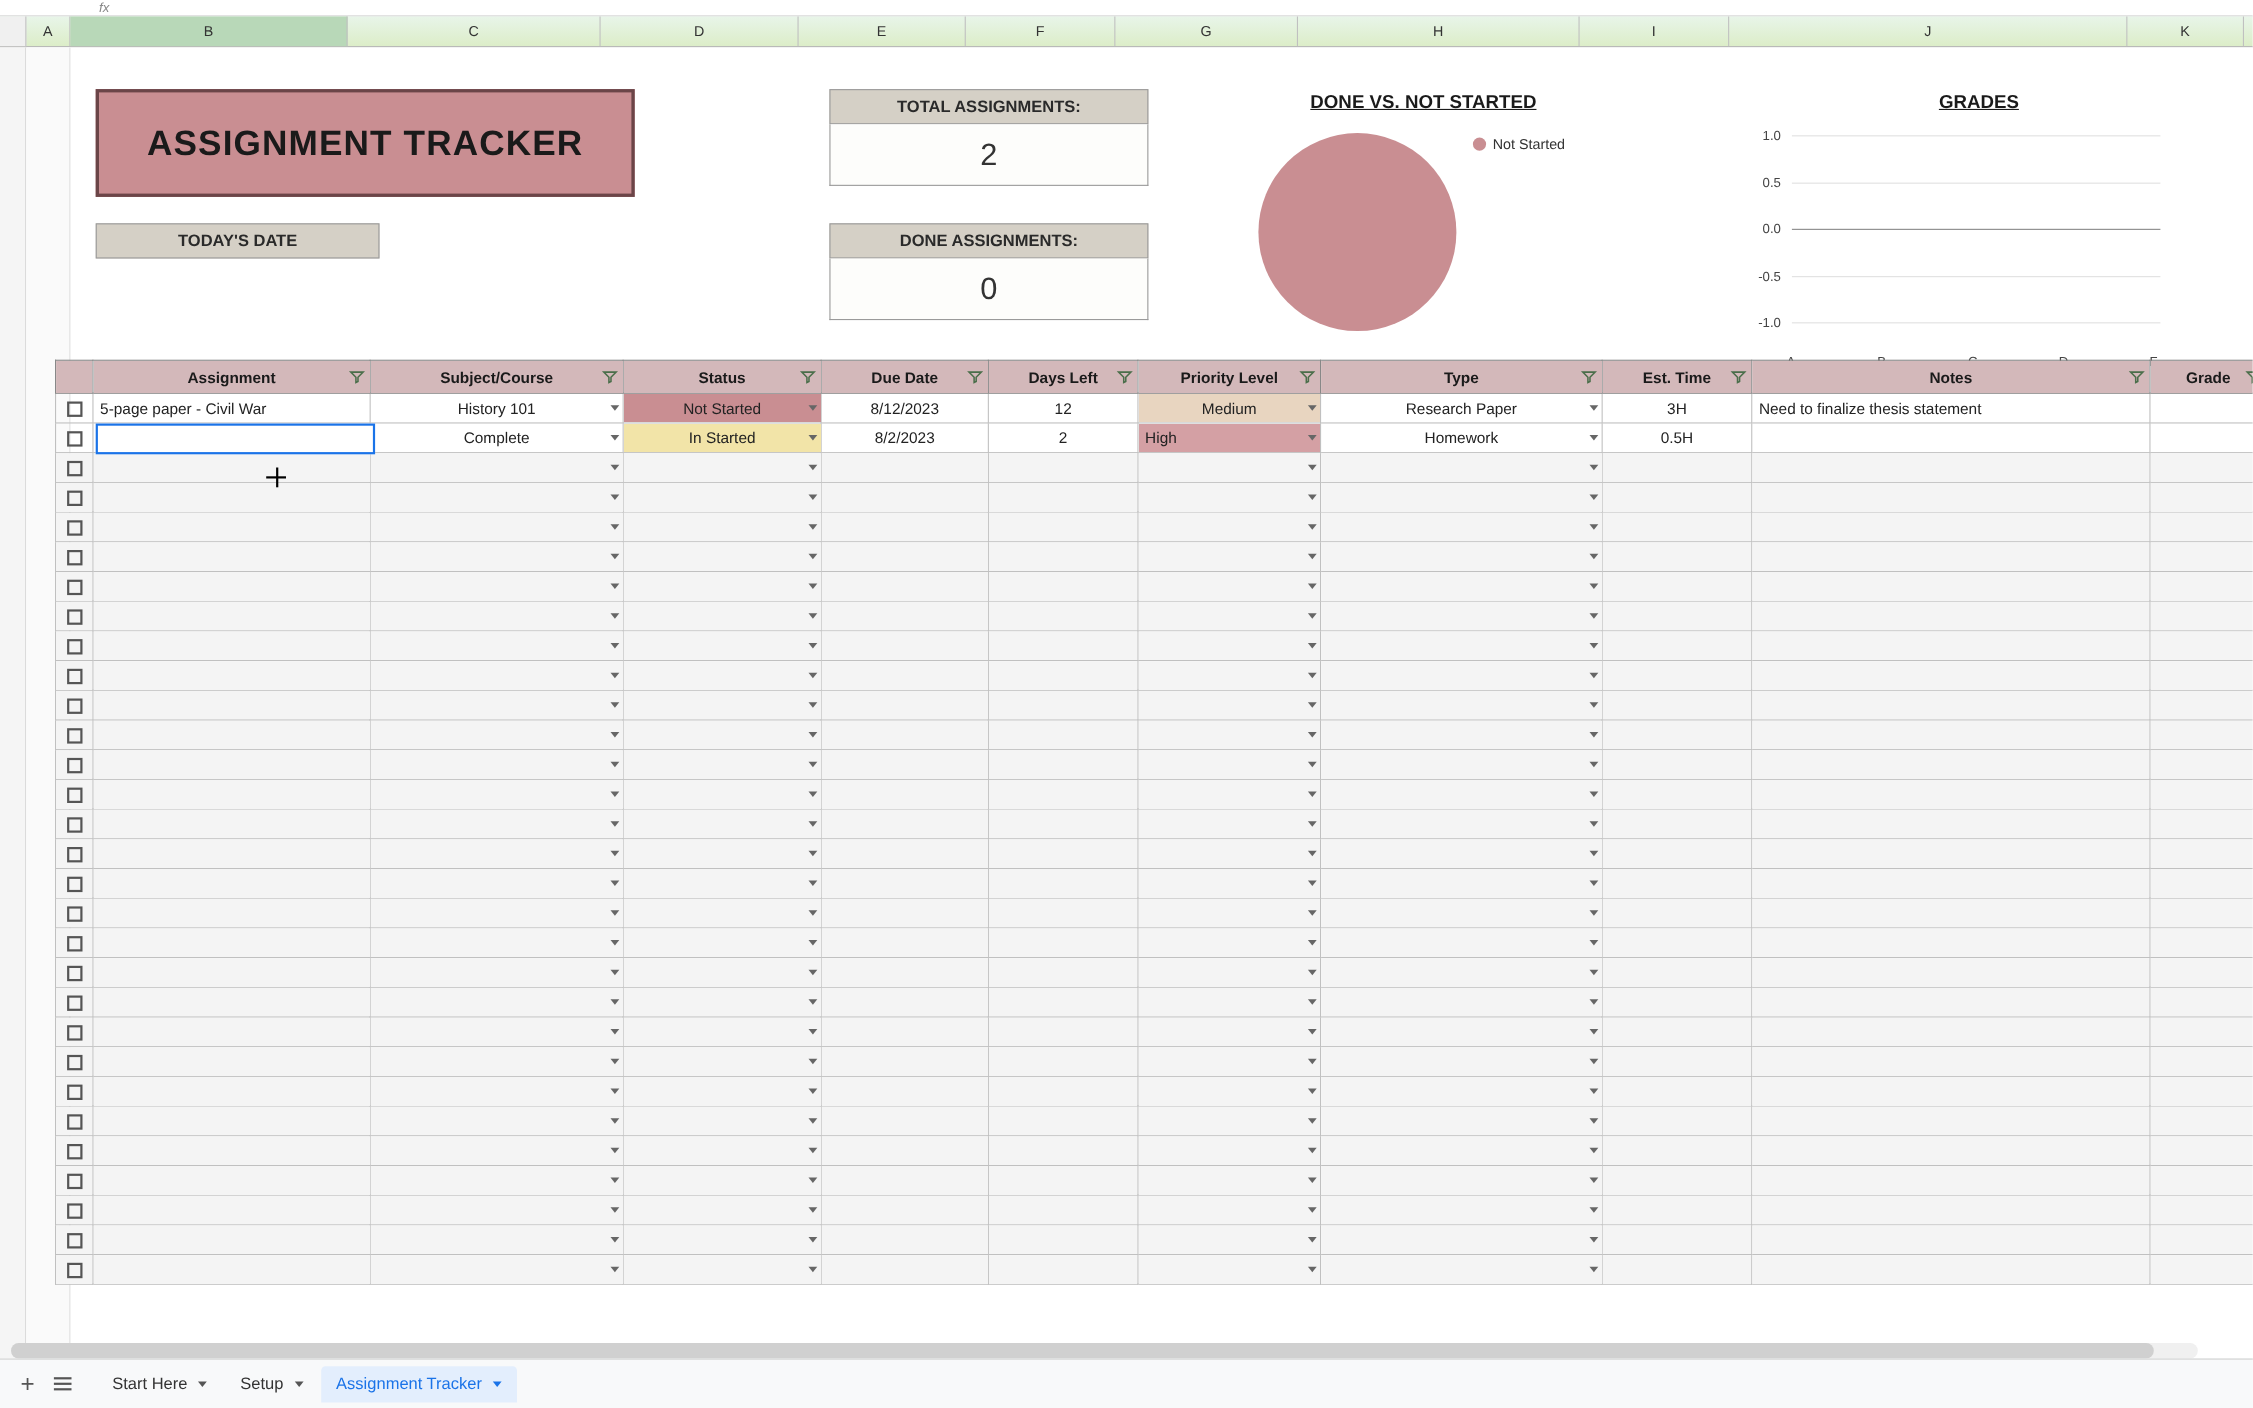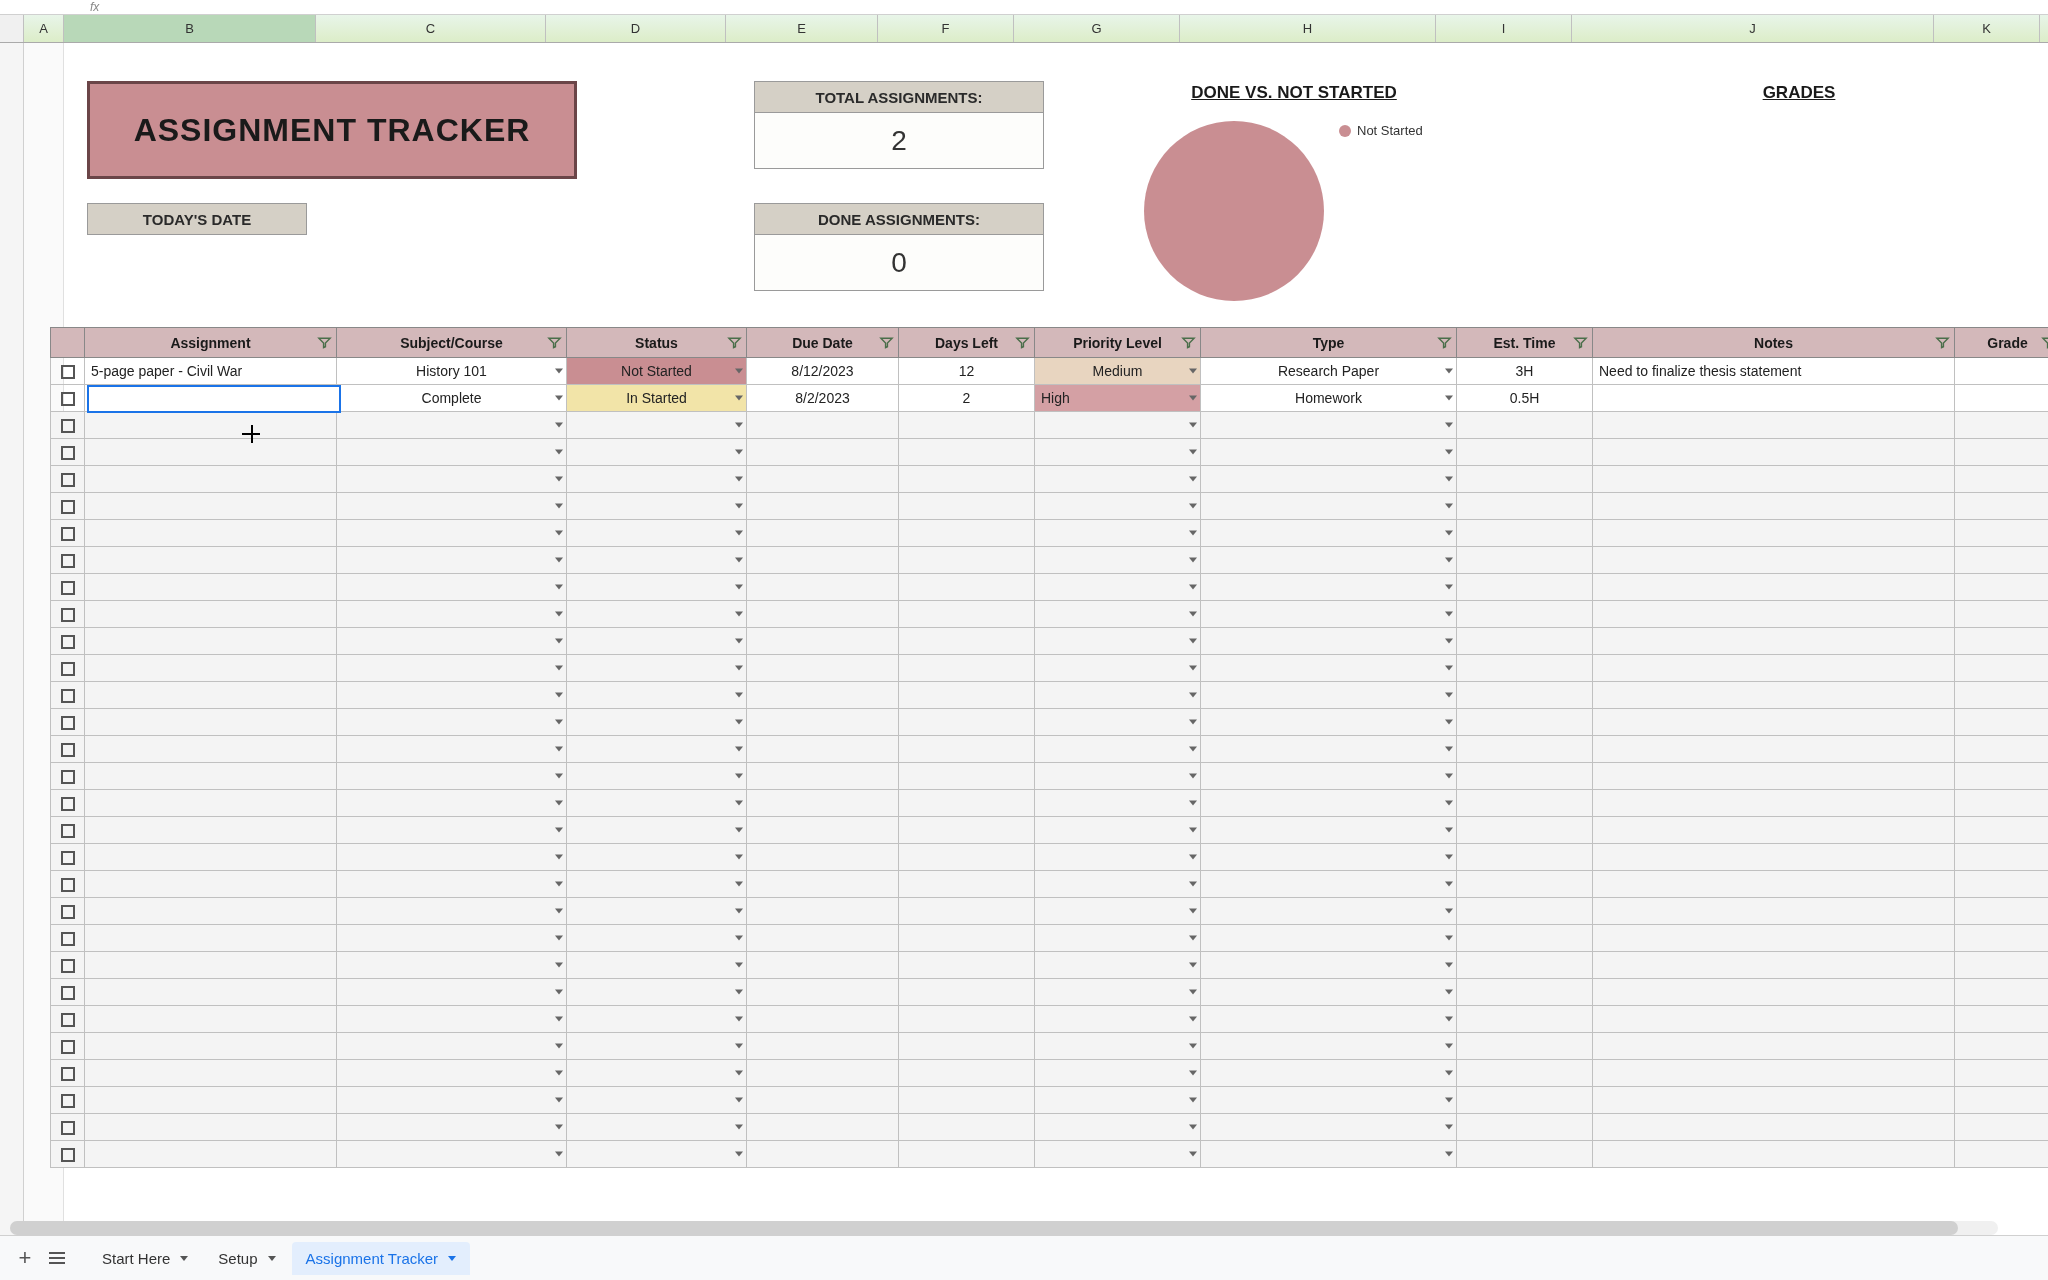--- a/index.html
+++ b/index.html
@@ -16,21 +16,21 @@
 
   
   .main-area { display: flex; height: calc(100% - 15px - 28px - 45px); overflow: hidden; }
   .row-gutter { width: 24px; background: #f5f5f5; border-right: 1px solid #d0d0d0; }
   .grid-content { flex: 1; position: relative; background: #fff; }
   .blank-strip { position:absolute; left:0; width:40px; top:0; bottom:0; background:#fafafa; border-right:1px solid #e0e0e0; }
 
   
   .widget { position: absolute; }
   .title-box { left: 63px; top: 38px; width: 490px; height: 98px; background: #c98e92; border: 3px solid #6b4548; display: flex; align-items: center; justify-content: center; font-size: 32px; font-weight: bold; color: #1a1a1a; letter-spacing: 1px; }
-  .date-label-box { left: 63px; top: 160px; width: 220px; height: 32px; background: #d5d0c6; border: 1px solid #9a9a9a; display:flex; align-items:center; justify-content:center; font-weight:bold; font-size:15px; color:#2a2a2a; }
+  .date-label-box { left: 63px; top: 160px; width: 258px; height: 32px; background: #d5d0c6; border: 1px solid #9a9a9a; display:flex; align-items:center; justify-content:center; font-weight:bold; font-size:15px; color:#2a2a2a; }
   .date-value-box { left: 63px; top: 192px; width: 258px; height: 56px; background: #ece8df; border: 1px solid #9a9a9a; border-top:none; display:flex; align-items:center; justify-content:center; font-size:22px; color:#333; }
 
   .stat-label { width:290px; height:32px; background:#d5d0c6; border:1px solid #9a9a9a; display:flex; align-items:center; justify-content:center; font-weight:bold; font-size:15px; color:#2a2a2a; }
   .stat-value { width:290px; height:56px; background:#fdfdfb; border:1px solid #9a9a9a; border-top:none; display:flex; align-items:center; justify-content:center; font-size:28px; color:#333; }
   .total-label { left:730px; top:38px; }
   .total-value { left:730px; top:70px; }
   .done-label { left:730px; top:160px; }
   .done-value { left:730px; top:192px; }
 
   .pie-title { left:1100px; top:40px; width:340px; text-align:center; font-weight:bold; font-size:17px; text-decoration:underline; color:#1a1a1a; }
@@ -136,20 +136,37 @@
     </div>
 
     <div class="widget pie-title">DONE VS. NOT STARTED</div>
     <div class="widget pie-chart"></div>
     <div class="widget pie-legend">
       <span class="legend-dot"></span>
       <span>Not Started</span>
     </div>
 
     <div class="widget grades-title">GRADES</div>
+    <div class="widget grades-chart" id="grades-chart">
+        <div class="y-tick" style="top: -2px;">1.0</div>
+        <div class="y-line" style="top: 5px;"></div>
+        <div class="y-tick" style="top: 40.5px;">0.5</div>
+        <div class="y-line" style="top: 47.5px;"></div>
+        <div class="y-tick" style="top: 83px;">0.0</div>
+        <div class="y-line zero" style="top: 90px;"></div>
+        <div class="y-tick" style="top: 125.5px;">-0.5</div>
+        <div class="y-line" style="top: 132.5px;"></div>
+        <div class="y-tick" style="top: 168px;">-1.0</div>
+        <div class="y-line" style="top: 175px;"></div>
+        <div class="x-tick" style="left: 40px;">A</div>
+        <div class="x-tick" style="left: 122.5px;">B</div>
+        <div class="x-tick" style="left: 205px;">C</div>
+        <div class="x-tick" style="left: 287.5px;">D</div>
+        <div class="x-tick" style="left: 370px;">F</div>
+      </div>
 
     <table class="tracker-table">
       <colgroup>
         <col class="w-chk">
           <col class="w-assign">
           <col class="w-subj">
           <col class="w-status">
           <col class="w-due">
           <col class="w-days">
           <col class="w-prio">

